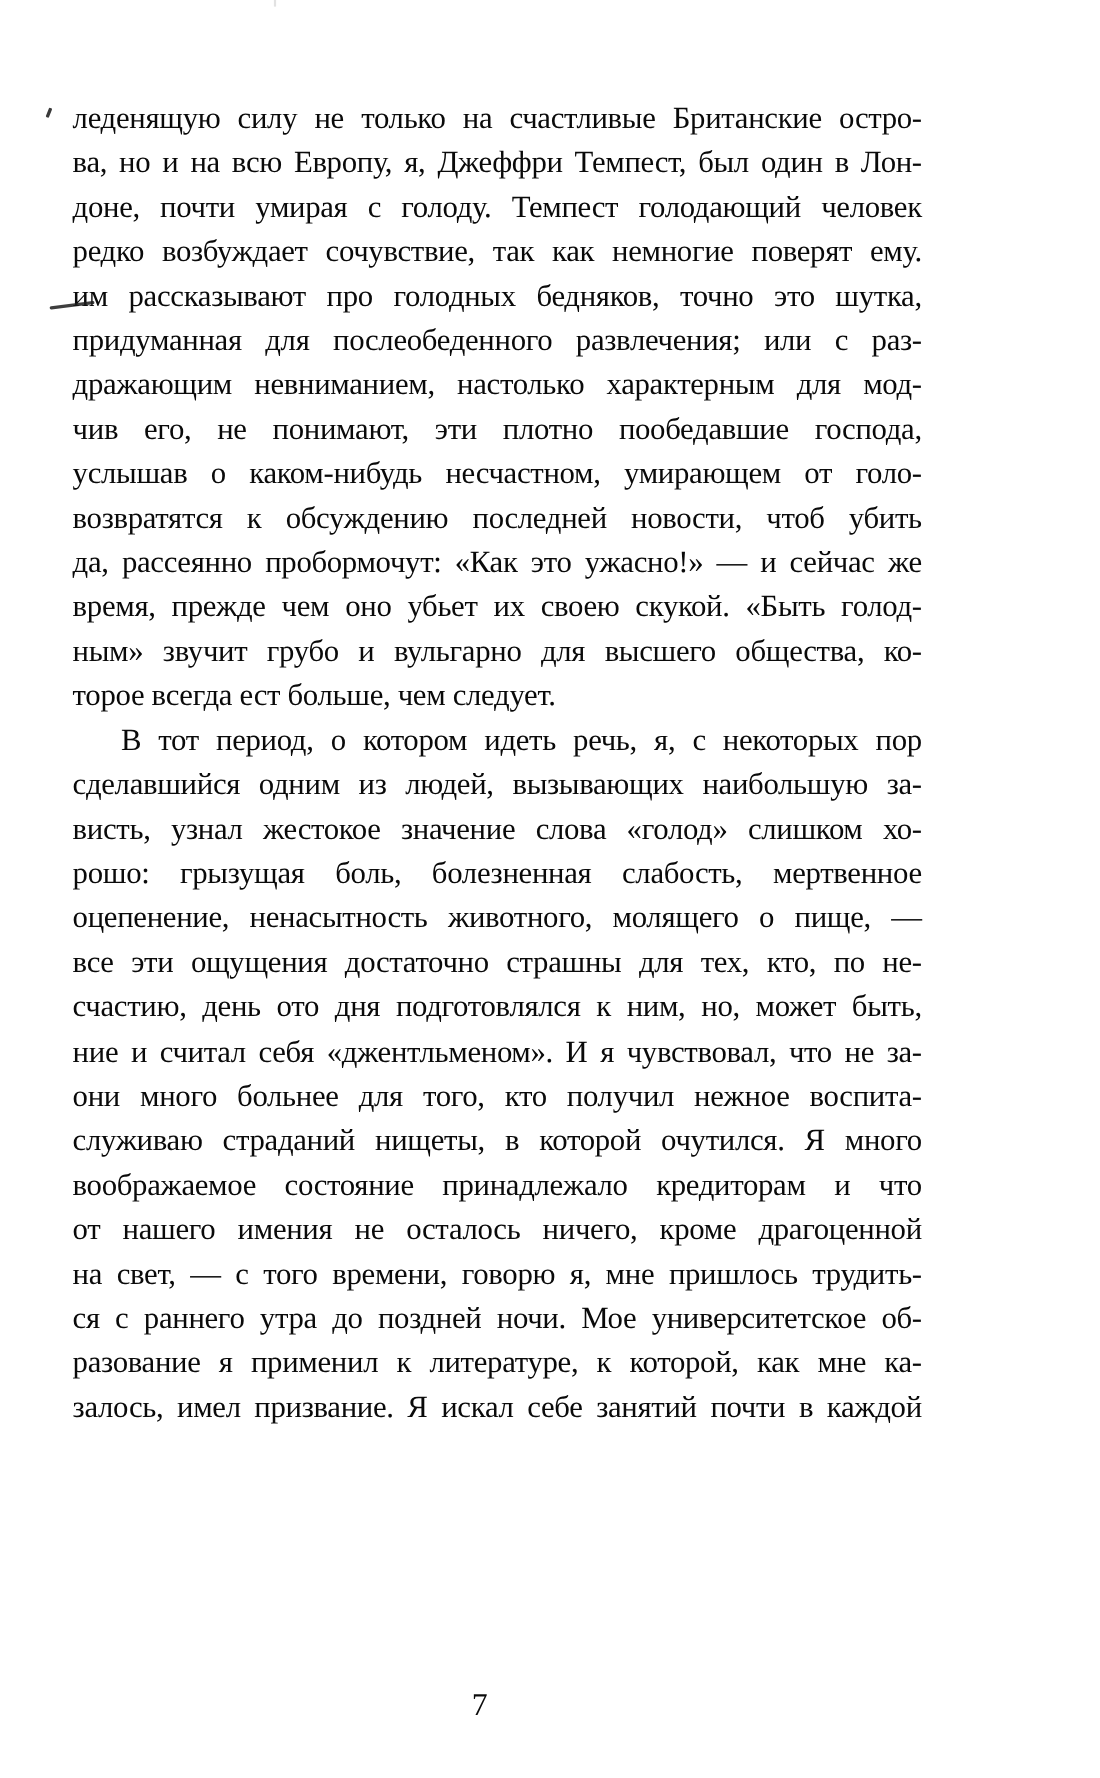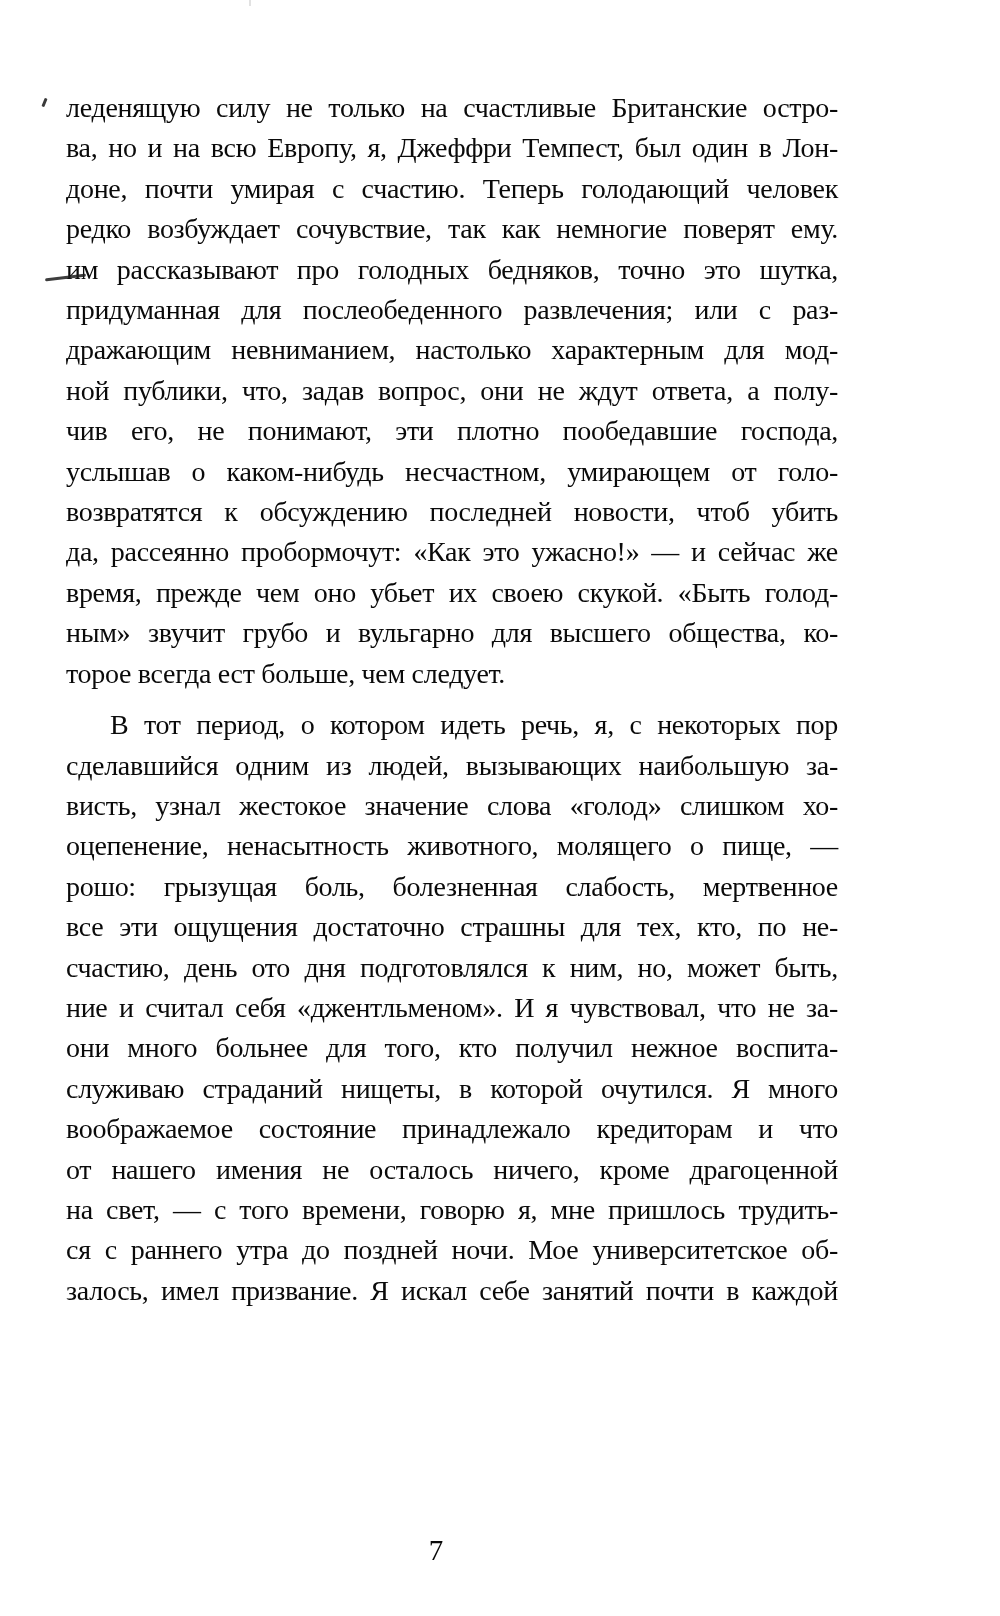--- a/index.html
+++ b/index.html
@@ -34,21 +34,20 @@
     margin: 0;
     padding: 0;
   }
   .line {
     text-align: justify;
     text-align-last: justify;
     white-space: normal;
   }
   .line.first-indent {
     padding-left: 44px;
-    margin-top: 11px;
   }
   .line.last-left {
     text-align-last: left;
   }
   .page-number {
     position: absolute;
     left: 50px;
     top: 1534px;
     width: 772px;
     text-align: center;
@@ -89,49 +88,49 @@
 </style>
 </head>
 <body>
 
 <div class="page">
 
   <div class="text-block">
       <div class="para">
         <div class="line">леденящую силу не только на счастливые Британские остро-</div>
         <div class="line">ва, но и на всю Европу, я, Джеффри Темпест, был один в Лон-</div>
-        <div class="line">доне, почти умирая с счастию. Теперь голодающий человек</div>
+        <div class="line">доне, почти умирая с голоду. Темпест голодающий человек</div>
         <div class="line">редко возбуждает сочувствие, так как немногие поверят ему.</div>
         <div class="line">им рассказывают про голодных бедняков, точно это шутка,</div>
         <div class="line">придуманная для послеобеденного развлечения; или с раз-</div>
         <div class="line">дражающим невниманием, настолько характерным для мод-</div>
-        <div class="line">ной публики, что, задав вопрос, они не ждут ответа, а полу-</div>
         <div class="line">чив его, не понимают, эти плотно пообедавшие господа,</div>
         <div class="line">услышав о каком-нибудь несчастном, умирающем от голо-</div>
         <div class="line">возвратятся к обсуждению последней новости, чтоб убить</div>
         <div class="line">да, рассеянно пробормочут: «Как это ужасно!» — и сейчас же</div>
         <div class="line">время, прежде чем оно убьет их своею скукой. «Быть голод-</div>
         <div class="line">ным» звучит грубо и вульгарно для высшего общества, ко-</div>
         <div class="line last-left">торое всегда ест больше, чем следует.</div>
       </div>
       <div class="para">
         <div class="line first-indent">В тот период, о котором идеть речь, я, с некоторых пор</div>
         <div class="line">сделавшийся одним из людей, вызывающих наибольшую за-</div>
         <div class="line">висть, узнал жестокое значение слова «голод» слишком хо-</div>
+        <div class="line">рошо: грызущая боль, болезненная слабость, мертвенное</div>
         <div class="line">оцепенение, ненасытность животного, молящего о пище, —</div>
-        <div class="line">рошо: грызущая боль, болезненная слабость, мертвенное</div>
         <div class="line">все эти ощущения достаточно страшны для тех, кто, по не-</div>
         <div class="line">счастию, день ото дня подготовлялся к ним, но, может быть,</div>
         <div class="line">ние и считал себя «джентльменом». И я чувствовал, что не за-</div>
         <div class="line">они много больнее для того, кто получил нежное воспита-</div>
         <div class="line">служиваю страданий нищеты, в которой очутился. Я много</div>
         <div class="line">воображаемое состояние принадлежало кредиторам и что</div>
         <div class="line">от нашего имения не осталось ничего, кроме драгоценной</div>
         <div class="line">на свет, — с того времени, говорю я, мне пришлось трудить-</div>
         <div class="line">ся с раннего утра до поздней ночи. Мое университетское об-</div>
+        <div class="line">разование я применил к литературе, к которой, как мне ка-</div>
         <div class="line">залось, имел призвание. Я искал себе занятий почти в каждой</div>
       </div>
     </div>
 
   <div class="artifact artifact-tick"></div>
 
   <div class="artifact artifact-strike"></div>
 
   <div class="artifact artifact-topmark"></div>
 

